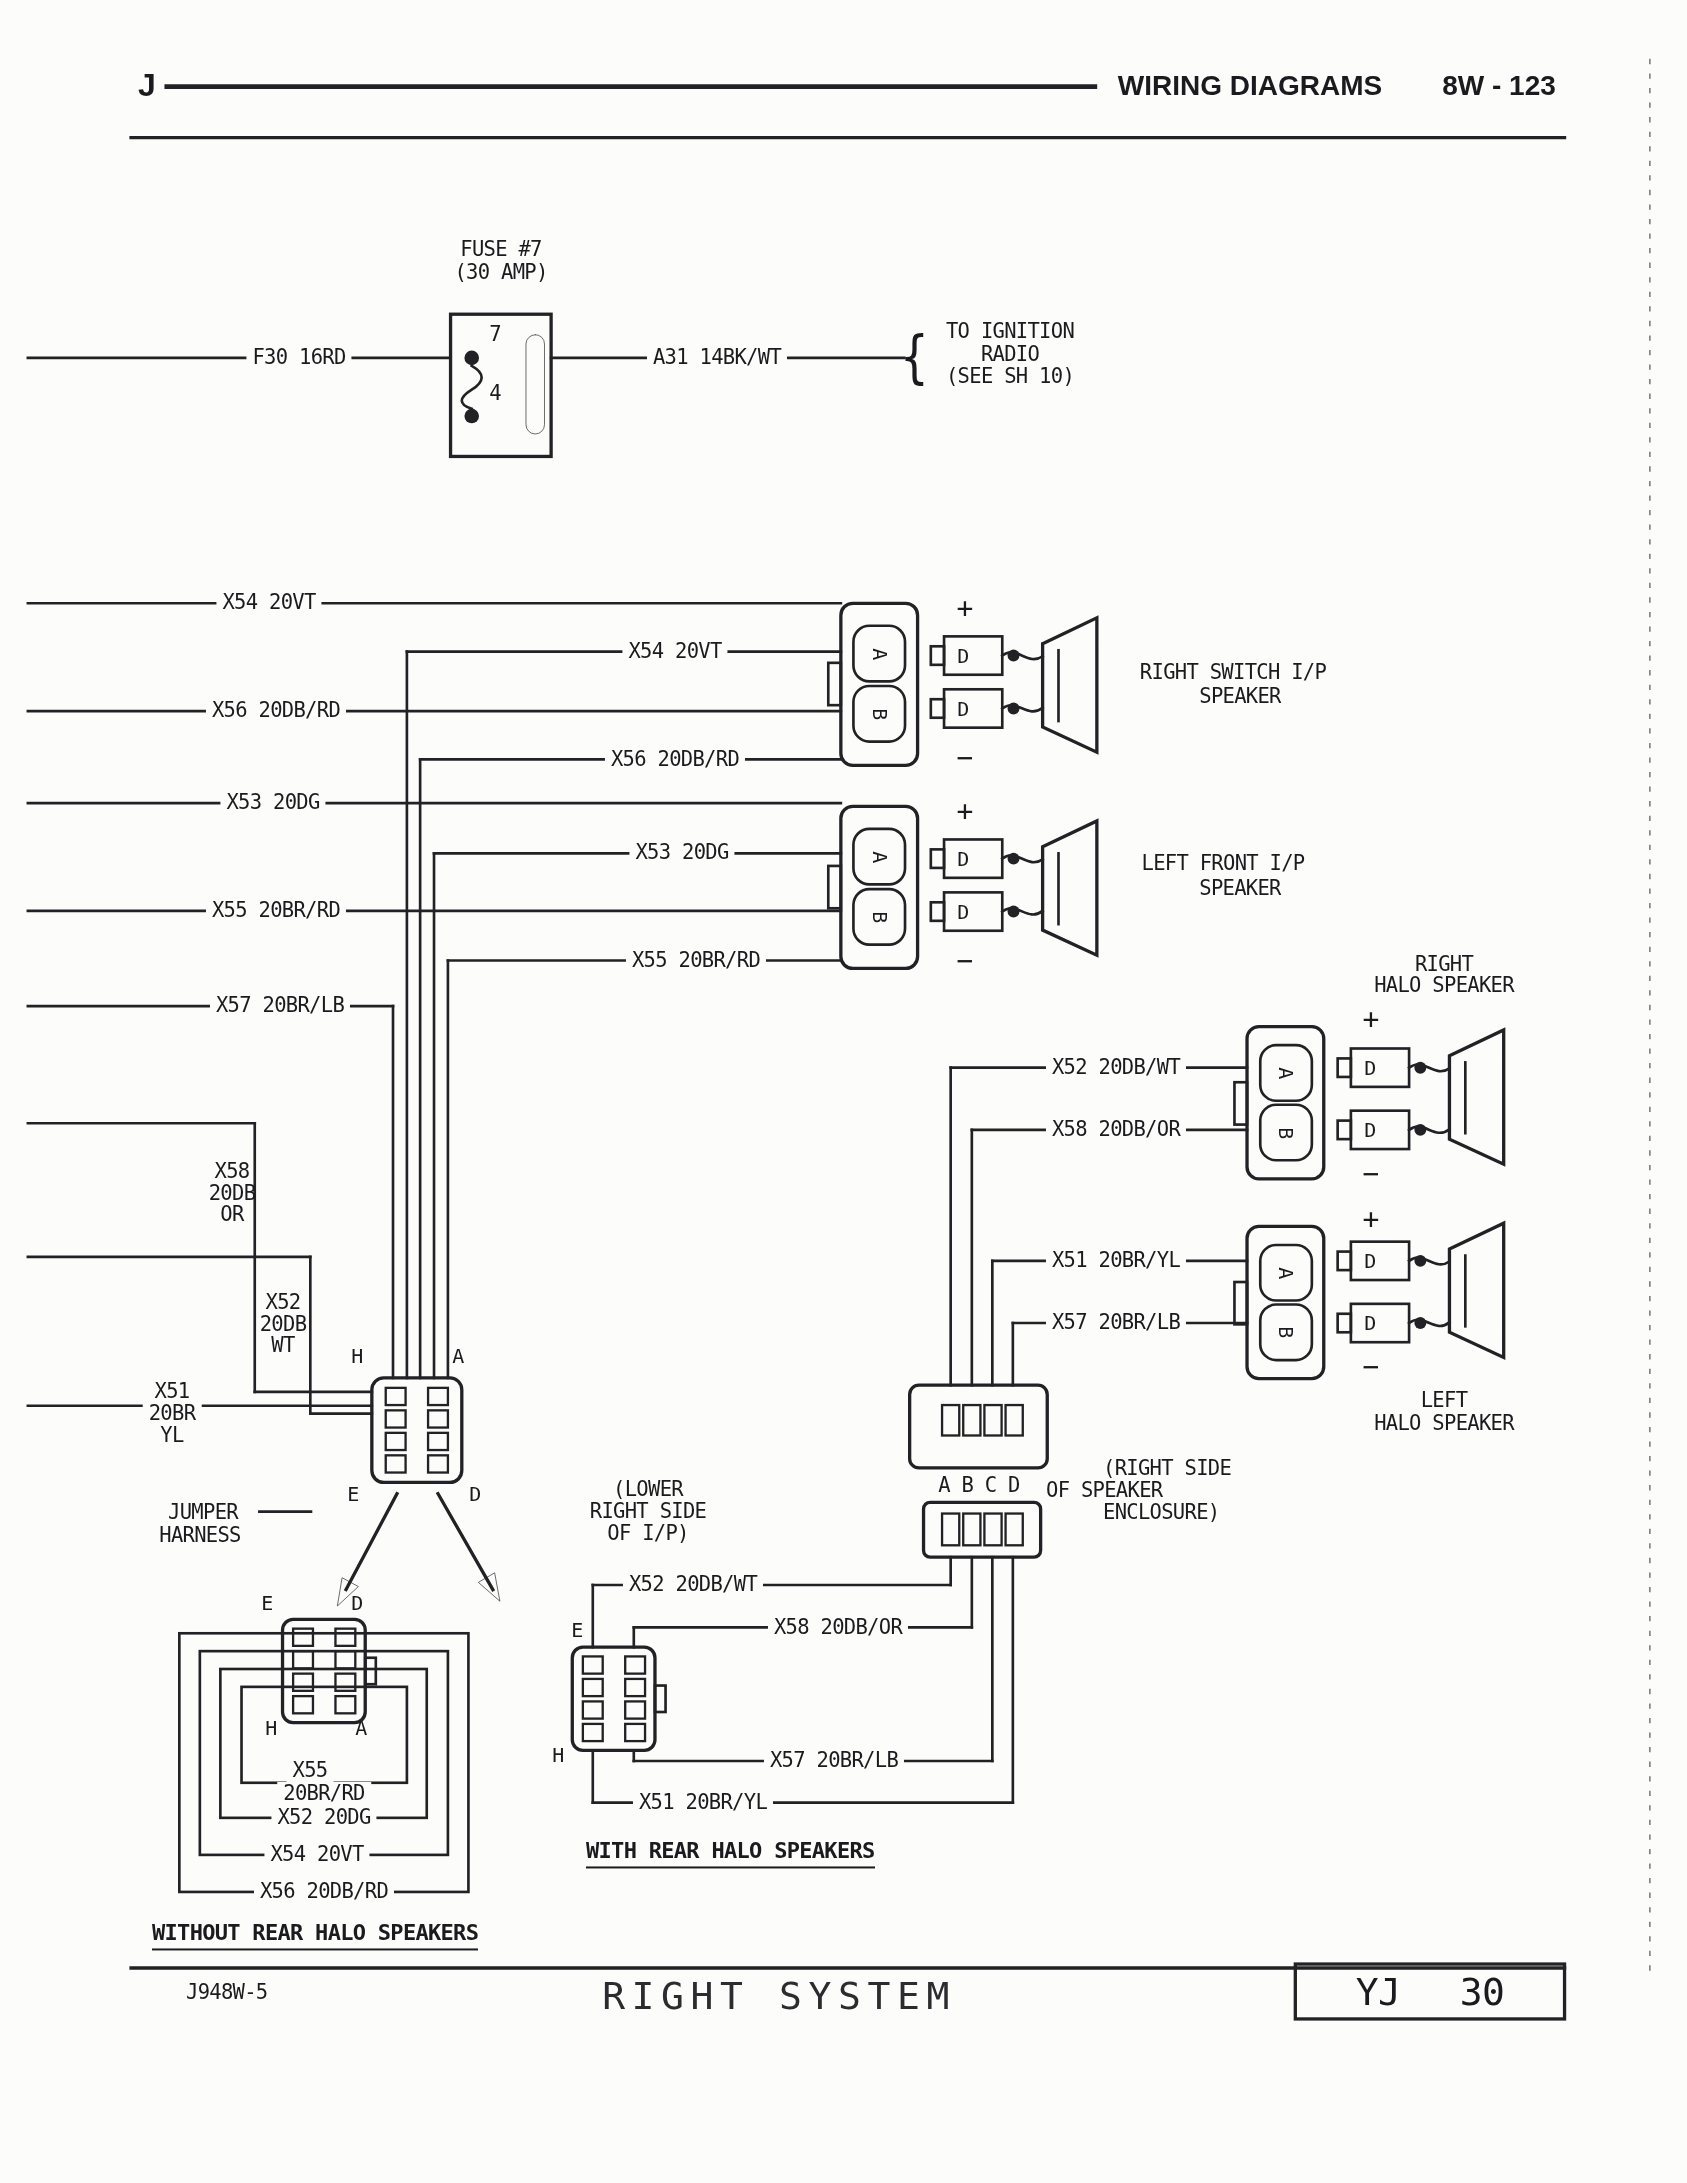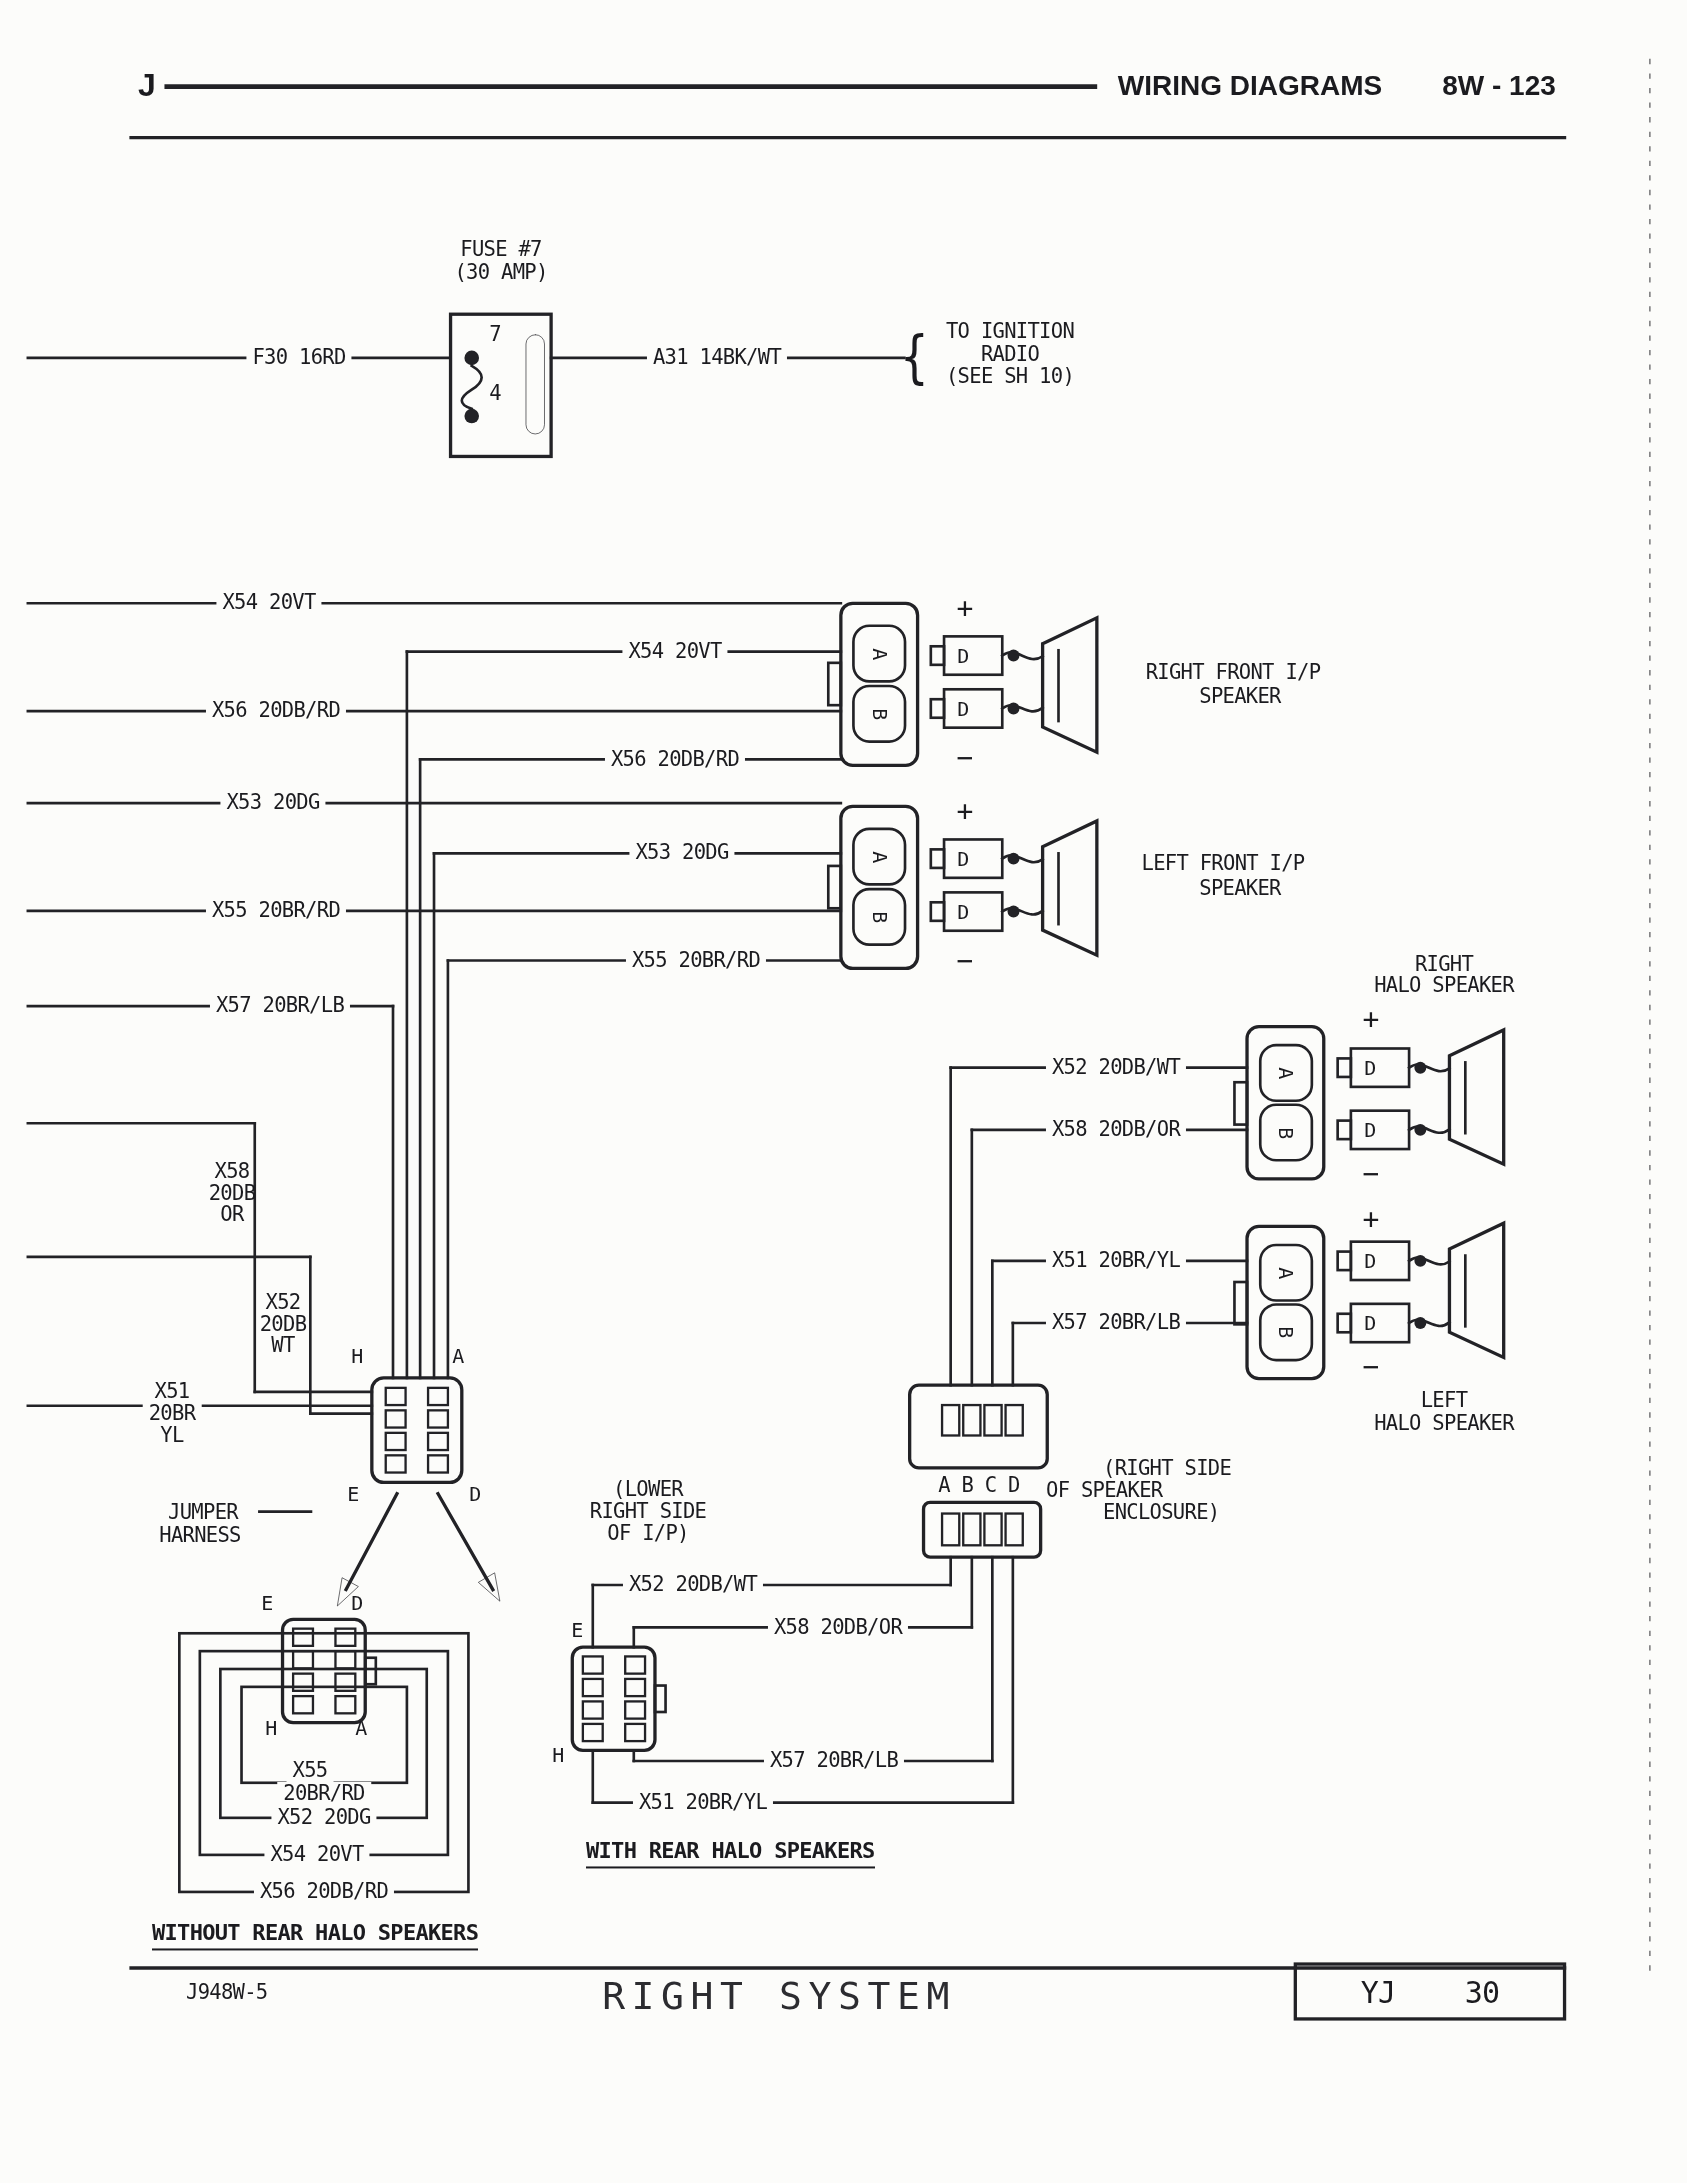--- a/index.html
+++ b/index.html
@@ -19,21 +19,21 @@
   }
   .lbl.bg { background:#fcfcfa; padding:1.3px 6px; }
   .lbl.leftal { transform:translate(0,-50%); }
   .lbl.rot { transform:translate(-50%,-50%) rotate(90deg); }
   .pm { font-size:28px; letter-spacing:0; }
   .pin { font-size:20px; }
   .hdr { font-family:"Liberation Sans", sans-serif; font-weight:bold; font-size:28px; letter-spacing:0; }
   .section-title { font-weight:bold; font-size:22px; border-bottom:2.6px solid #1b1b1f; padding-bottom:4px; }
   .big-title { font-size:38px; letter-spacing:6.6px; color:#2c2c30; }
   .brace { font-size:46px; transform:translate(-50%,-50%) scaleY(1.25); font-weight:normal; }
-  .sheetno { font-size:30px; }
+  .sheetno { font-size:38px; }
 </style>
 </head>
 <body>
 
 <div class="page">
 
   <svg class="wires" width="1687" height="2183" viewBox="0 0 2550 3300">
 
     <g>
       <line x1="252" y1="131" x2="1655" y2="131" stroke-width="7"></line>
@@ -286,21 +286,21 @@
   <div class="lbl bg" style="left:1116px;top:1130px">X58 20DB/OR</div>
   <div class="lbl bg" style="left:1116px;top:1261px">X51 20BR/YL</div>
   <div class="lbl bg" style="left:1116px;top:1323px">X57 20BR/LB</div>
 
   <div class="lbl rot pin" style="left:879px;top:654px">A</div>
   <div class="lbl rot pin" style="left:879px;top:714px">B</div>
   <div class="lbl pin" style="left:963px;top:656px">D</div>
   <div class="lbl pin" style="left:963px;top:709px">D</div>
   <div class="lbl pm" style="left:965px;top:609px">+</div>
   <div class="lbl pm" style="left:965px;top:758px">−</div>
-  <div class="lbl" style="left:1233px;top:673px">RIGHT FRONT I/P</div>
+  <div class="lbl" style="left:1233px;top:673px">RIGHT SWITCH I/P</div>
   <div class="lbl" style="left:1240px;top:697px">SPEAKER</div>
 
   <div class="lbl rot pin" style="left:879px;top:857px">A</div>
   <div class="lbl rot pin" style="left:879px;top:917px">B</div>
   <div class="lbl pin" style="left:963px;top:859px">D</div>
   <div class="lbl pin" style="left:963px;top:912px">D</div>
   <div class="lbl pm" style="left:965px;top:812px">+</div>
   <div class="lbl pm" style="left:965px;top:961px">−</div>
   <div class="lbl" style="left:1223px;top:864px">LEFT FRONT I/P</div>
   <div class="lbl" style="left:1240px;top:889px">SPEAKER</div>

